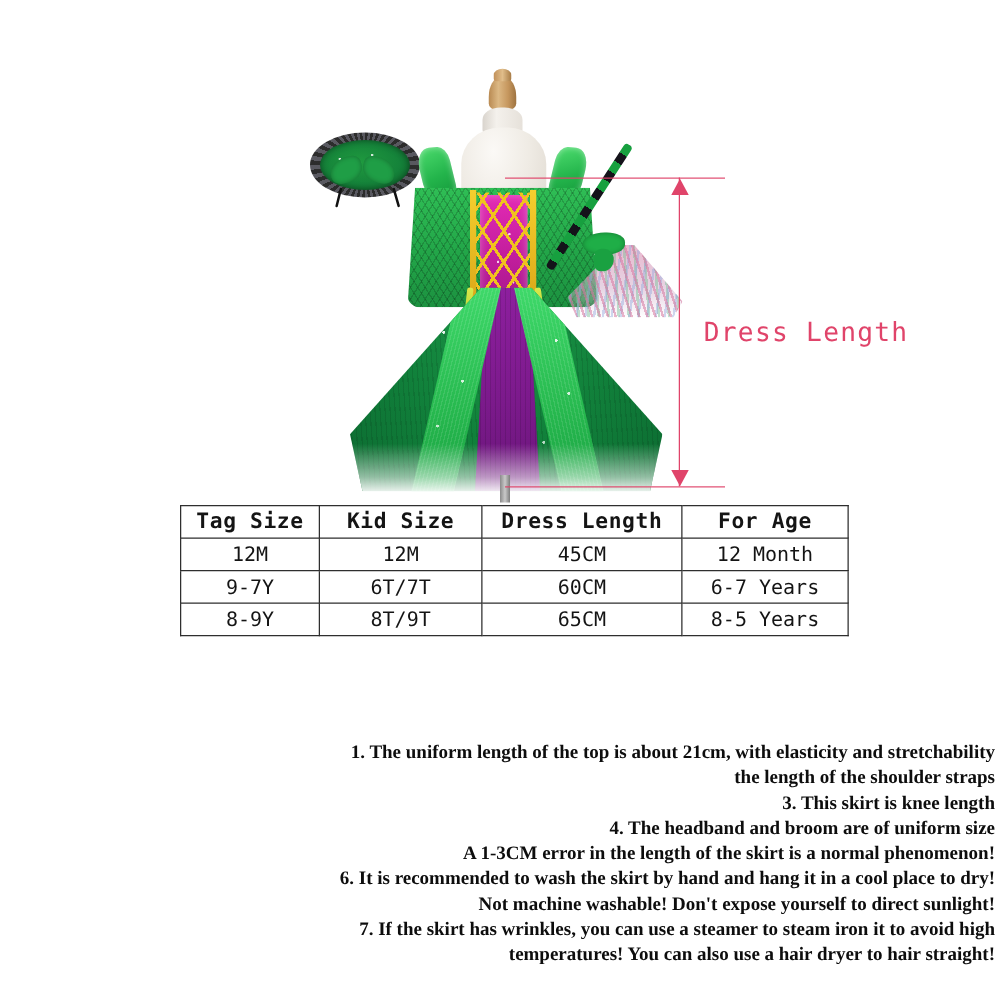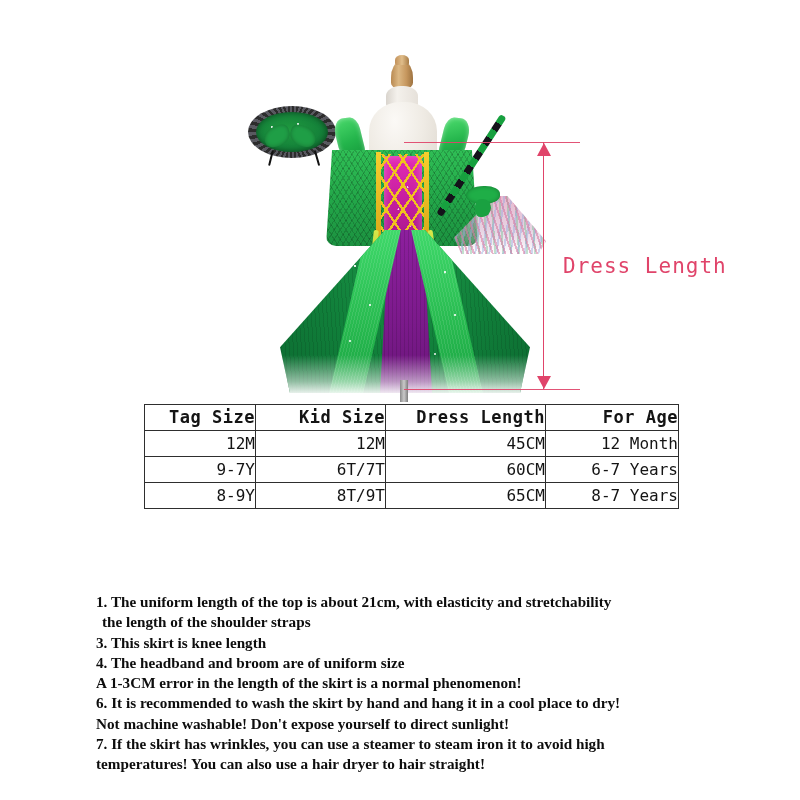--- a/index.html
+++ b/index.html
@@ -312,21 +312,21 @@
   #size-table {
     position:absolute;
     left: 144px; top: 404px;
     width: 534px;
     border-collapse: collapse;
     table-layout: fixed;
     font-family: "DejaVu Sans Mono", "Liberation Mono", monospace;
   }
   #size-table td, #size-table th {
     border: 1.6px solid #2e2e2e;
-    text-align: right;
+    text-align: center;
     color: #141414;
     padding: 0;
     height: 25px;
     line-height: 25px;
     white-space: nowrap;
     overflow: hidden;
   }
   #size-table th {
     font-size: 17px;
     font-weight: bold;
@@ -343,21 +343,21 @@
   #notes {
     position:absolute;
     left: 96px; top: 592px;
     width: 700px;
     font-family: "Liberation Serif", "DejaVu Serif", serif;
     font-size: 15.2px;
     font-weight: bold;
     color: #0d0d0d;
     line-height: 20.3px;
   }
-  #notes .nl { white-space: nowrap; }
+  #notes .nl { white-space: nowrap; text-align: right; }
   #notes .nl.ind { padding-left: 6px; }
 </style>
 </head>
 <body>
 
 <div id="photo-area">
 
   <div id="headband">
     <div class="hb-lace"></div>
     <div class="hb-lace-inner"></div>
@@ -437,21 +437,21 @@
     <tr>
       <td>9-7Y</td>
       <td>6T/7T</td>
       <td>60CM</td>
       <td>6-7 Years</td>
     </tr>
     <tr>
       <td>8-9Y</td>
       <td>8T/9T</td>
       <td>65CM</td>
-      <td>8-7 Years</td>
+      <td>8-5 Years</td>
     </tr>
   </tbody>
 </table>
 
 <div id="notes">
   <div class="nl">1. The uniform length of the top is about 21cm, with elasticity and stretchability</div>
   <div class="nl ind"> the length of the shoulder straps</div>
   <div class="nl">3. This skirt is knee length</div>
   <div class="nl">4. The headband and broom are of uniform size</div>
   <div class="nl">A 1-3CM error in the length of the skirt is a normal phenomenon!</div>

